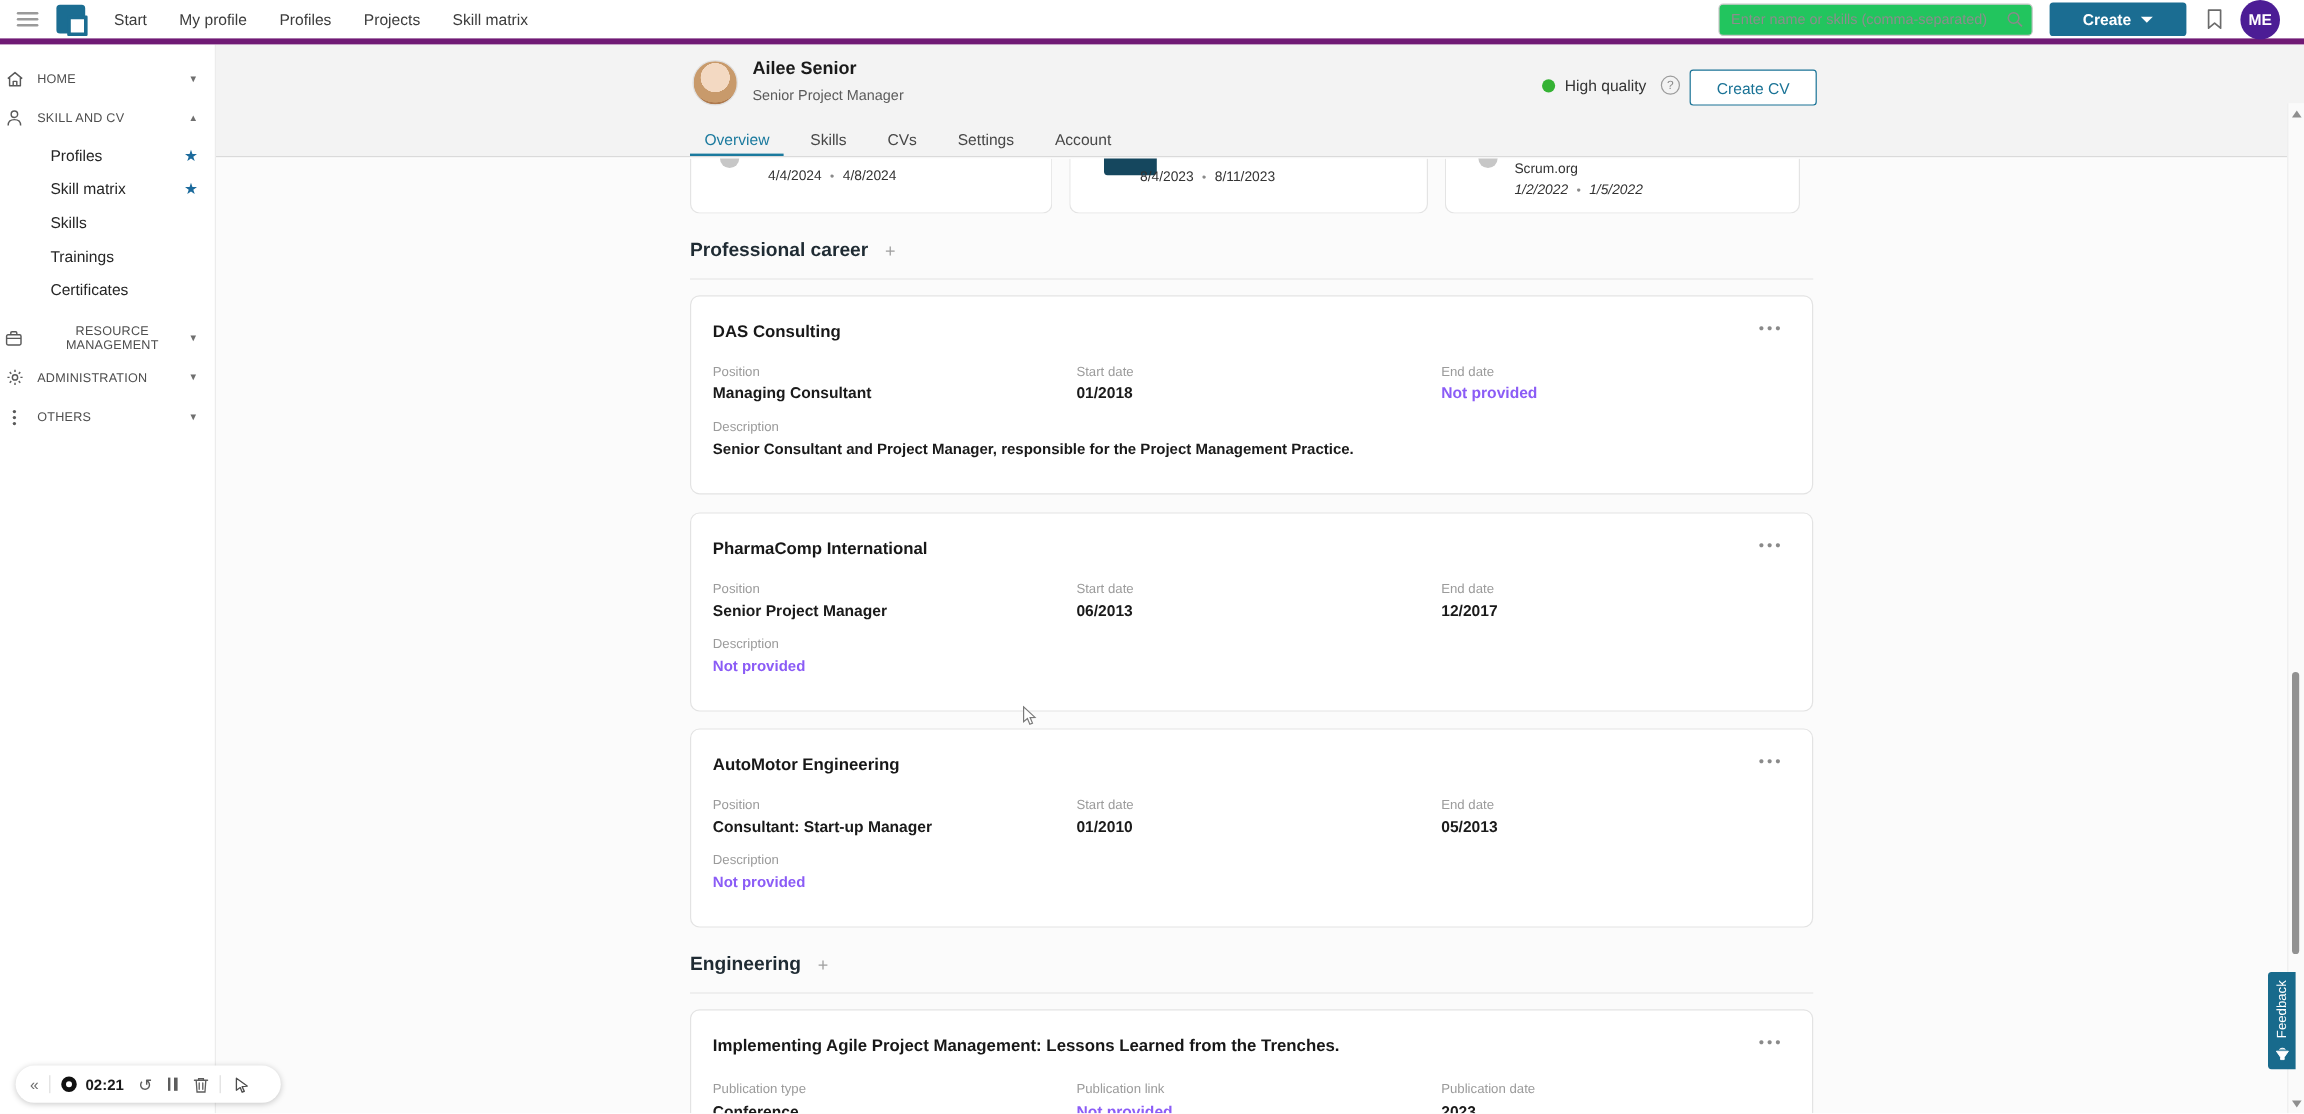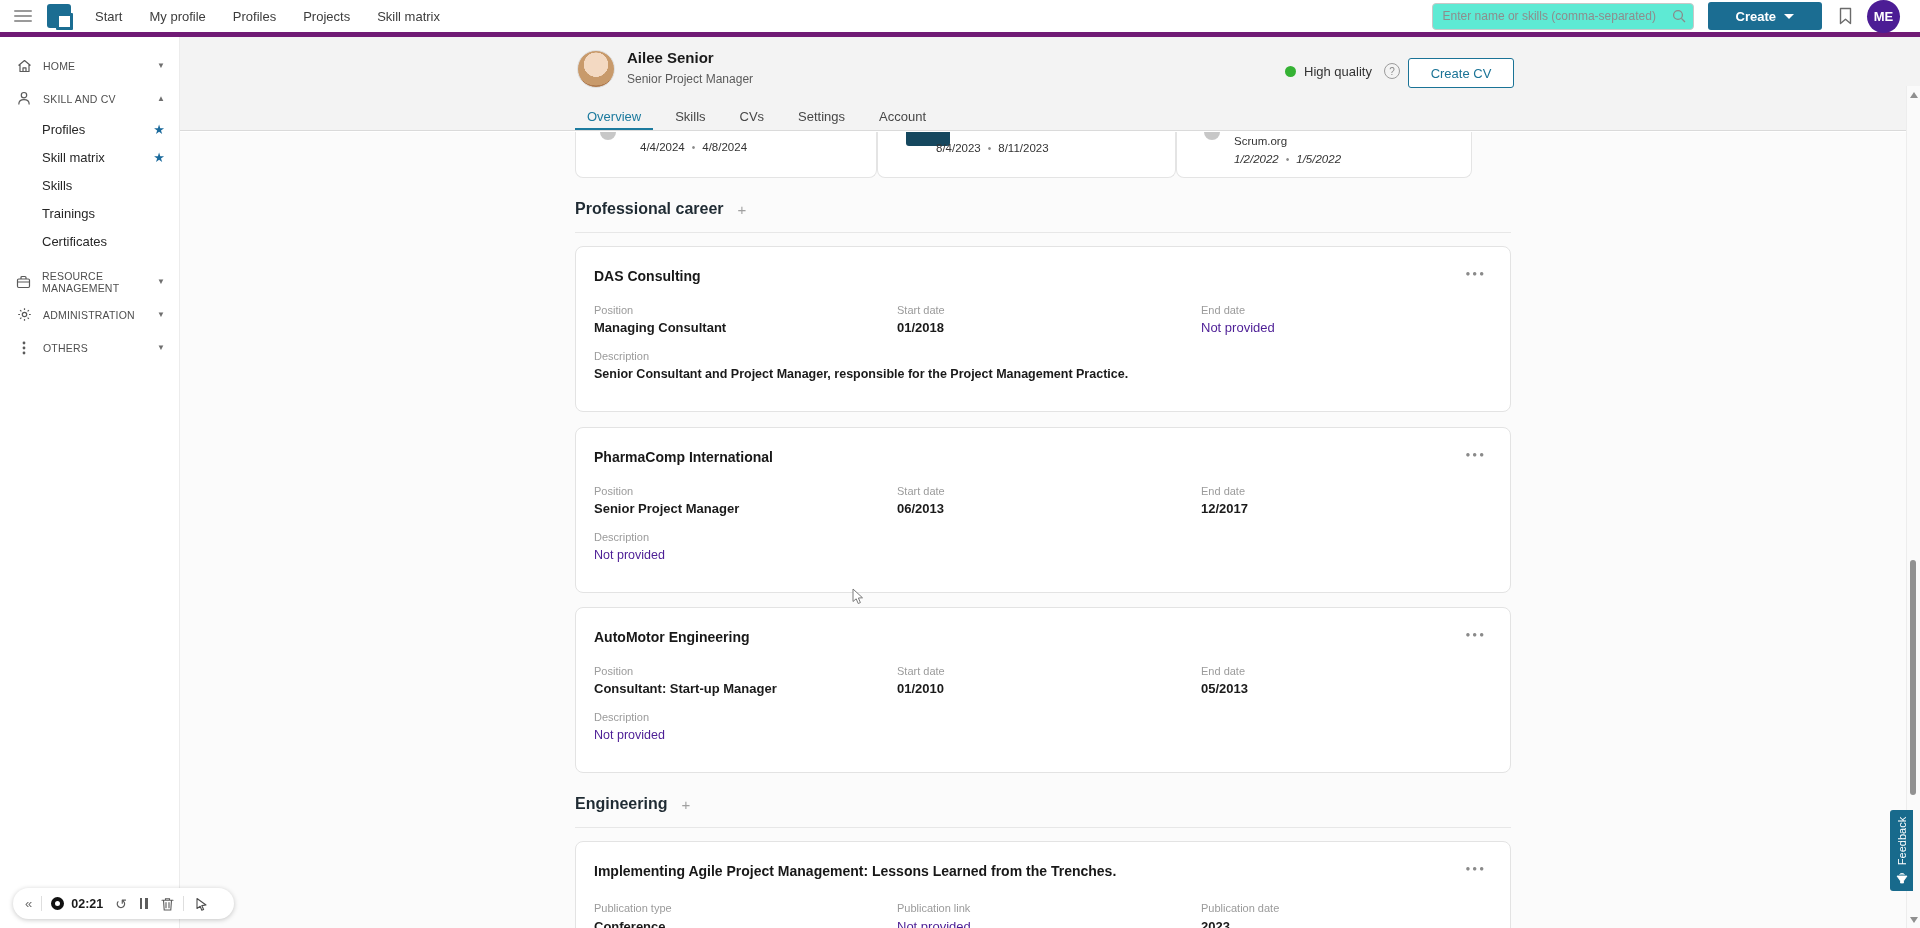--- a/index.html
+++ b/index.html
@@ -13,35 +13,35 @@
   .hamburger { width:18px; height:12px; margin-left:14px; display:flex; flex-direction:column; justify-content:space-between; cursor:pointer; }
   .hamburger span { display:block; height:2px; background:#9a9a9a; border-radius:1px; }
   .logo { width:24px; height:24px; margin-left:15px; background:#1b6d92; border-radius:3px; position:relative; }
   .logo::after { content:""; position:absolute; right:-2px; bottom:-2px; width:11px; height:11px;
                  background:#fff; border:3px solid #1b6d92; border-radius:1px; }
   .navlinks { display:flex; gap:27px; margin-left:24px; }
   .navlinks .navlink { font-size:13px; color:#3c3c3c; cursor:pointer; }
   .topnav-right { margin-left:auto; display:flex; align-items:center; margin-right:20px; }
   .searchbox { position:relative; width:262px; height:27px; }
   .searchbox input { width:100%; height:100%; border:1px solid #c8c8c8; border-radius:4px;
-                     font-family:"Liberation Sans",sans-serif; font-size:12px; color:#333; padding:0 28px 0 10px; outline:none; background:#5eead4; }
+                     font-family:"Liberation Sans",sans-serif; font-size:12px; color:#333; padding:0 28px 0 10px; outline:none; background:#22c55e; }
   .searchbox input::placeholder { color:#8d8d8d; }
   .search-icon { position:absolute; right:8px; top:6px; width:14px; height:14px; }
   .createbtn { margin-left:14px; height:28px; min-width:84px; background:#1b6d92; color:#fff; border:none;
                border-radius:3px; font-size:13px; font-weight:bold; display:flex; align-items:center; justify-content:center;
                gap:8px; padding:0 28px; cursor:pointer; font-family:"Liberation Sans",sans-serif; }
   .caret-down { width:0; height:0; border-left:5px solid transparent; border-right:5px solid transparent; border-top:5px solid #fff; }
   .bookmark { margin-left:16px; cursor:pointer; display:flex; }
   .avatar-me { margin-left:14px; width:33px; height:33px; border-radius:50%; background:#4c1d95; color:#fff;
                font-size:13px; font-weight:bold; display:flex; align-items:center; justify-content:center; cursor:pointer; }
 
   
   .sidebar { position:absolute; top:37px; left:0; width:180px; bottom:0; background:#fff;
              border-right:1px solid #ececec; z-index:30; padding-top:12px; }
-  .side-section { height:33px; display:flex; align-items:center; padding:0 14px 0 16px; cursor:pointer; }
+  .side-section { height:33px; display:flex; align-items:center; padding:0 14px 0 4px; cursor:pointer;text-align:center; }
   .side-section .sicon { width:16px; height:16px; display:flex; align-items:center; justify-content:center; color:#5a5a5a; }
   .side-section .slabel { font-size:10.5px; color:#4e4e4e; margin-left:11px; letter-spacing:0.2px; }
   .side-section .chev { margin-left:auto; font-size:8px; color:#6f6f6f; }
   .side-sub { }
   .side-item { height:28px; display:flex; align-items:center; padding:0 14px 0 42px; cursor:pointer; }
   .side-item .ilabel { font-size:13px; color:#262626; }
   .side-item .star { margin-left:auto; color:#1b6a9c; font-size:13px; }
   .side-gap { height:10px; }
 
   
@@ -62,38 +62,38 @@
               display:flex; align-items:center; justify-content:center; cursor:pointer; font-family:"Liberation Sans",sans-serif; }
   .tabs { position:absolute; left:395px; bottom:0; display:flex; gap:10px; }
   .tab { padding:0 12px; height:26px; display:flex; align-items:center; font-size:13px; color:#474747;
          cursor:pointer; border-bottom:2px solid transparent; }
   .tab.active { color:#1b7a9e; border-bottom:2px solid #1b7a9e; }
 
   
   .content { position:absolute; top:132px; left:180px; right:14px; bottom:0; background:#fbfbfb; overflow:hidden; }
   .container { position:relative; width:936px; margin:0 auto; height:100%; }
 
-  .topcards { position:absolute; top:0; left:0; display:flex; }
+  .topcards { position:absolute; top:0; left:0; display:flex; gap:14px; }
   .topcard { background:#fff; border:1px solid #e4e4e4; border-top:none; border-radius:0 0 8px 8px; height:46px; position:relative; }
   .tc1 { width:302px; } .tc2 { width:299px; } .tc3 { width:296px; }
   .tc-dates { position:absolute; font-size:11.5px; color:#333; display:flex; align-items:center; gap:7px; }
   .dot-sep::before { content:"•"; color:#8a8a8a; font-size:10px; }
   .tc-icon-half { position:absolute; top:-1px; width:16px; height:9px; background:#b9b9b9; border-radius:0 0 8px 8px; opacity:0.8; }
   .tc-logo { position:absolute; top:-3px; left:28px; width:44px; height:17px; background:#15475e; border-radius:3px; }
 
   .sec-heading { position:absolute; left:0; font-size:16px; font-weight:bold; color:#1f2b33; display:flex; align-items:center; gap:14px; }
   .add-plus { font-size:15px; font-weight:normal; color:#a0a0a0; cursor:pointer; }
   .divider { position:absolute; left:0; width:936px; height:1px; background:#e7e7e7; }
 
   .card { position:absolute; left:0; width:936px; background:#fff; border:1px solid #e3e3e3; border-radius:8px; }
   .card-title { position:absolute; left:18px; top:21px; font-size:14px; font-weight:bold; color:#181818; }
   .card-menu { position:absolute; right:24px; top:22px; color:#8a8a8a; font-size:8px; letter-spacing:2px; cursor:pointer; }
   .flabel { position:absolute; font-size:11px; color:#9b9b9b; }
   .fvalue { position:absolute; font-size:13px; font-weight:bold; color:#1a1a1a; }
-  .fvalue.muted { font-weight:normal; color:#4c1d95; }
+  .fvalue.muted { font-weight:bold; color:#8b5cf6; }
   .col1 { left:18px; } .col2 { left:321px; } .col3 { left:625px; }
   .row-label { top:57px; } .row-value { top:73px; }
   .desc-label { top:103px; } .desc-value { top:120px; font-size:12.5px; }
 
   .career-card { height:166px; }
   .pub-card { height:150px; }
   .pub-label-row { top:60px; } .pub-value-row { top:77px; }
 
   
   .recorder { position:absolute; left:13px; top:888px; width:221px; height:31px; background:#fff; border-radius:16px;

